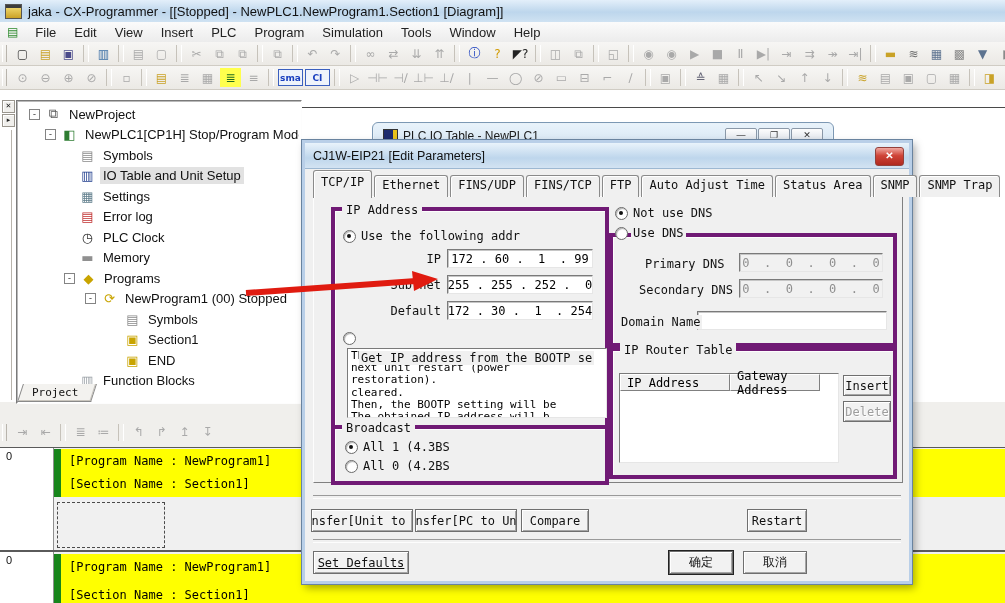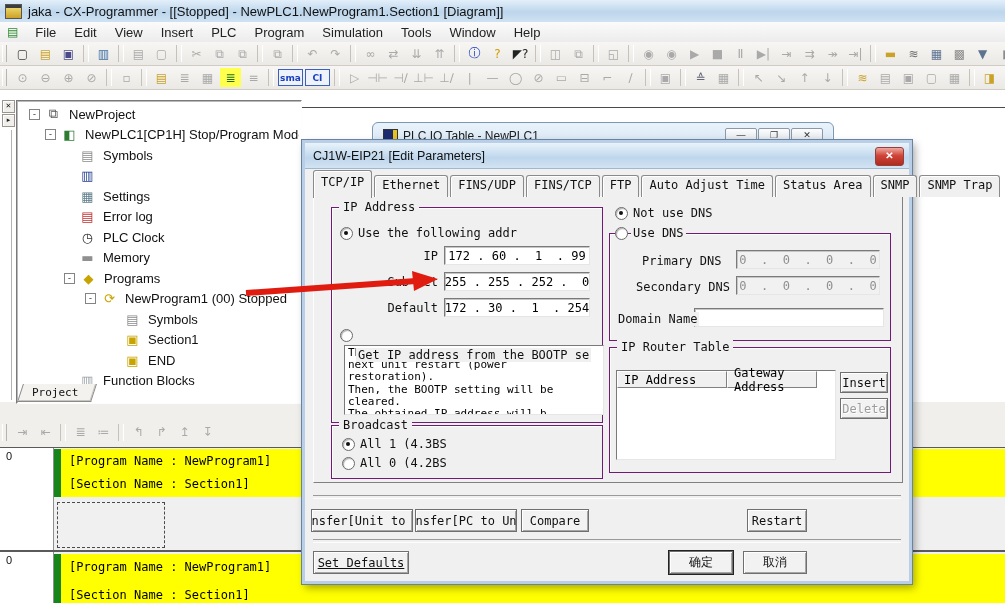--- a/index.html
+++ b/index.html
@@ -69,21 +69,21 @@
   #dlgclose{position:absolute;right:5px;top:4px;width:27px;height:17px;border:1px solid #93403a;border-radius:3px;
             background:linear-gradient(180deg,#f0a8a0,#cf4438 45%,#b02a20);color:#fff;font-size:10px;font-weight:bold;
             text-align:center;line-height:15px;}
   .mono,.rlabel,.legend,.btn,.field,.tab,.thcell{font-family:"DejaVu Sans Mono",monospace;}
   #tabs{position:absolute;left:8px;top:31px;height:23px;display:flex;align-items:flex-end;z-index:3;}
   .tab{height:19px;padding:2px 7px 0;font-size:12px;color:#111;background:#f0f0f0;border:1px solid #8a8a8a;border-bottom:none;
        border-radius:3px 3px 0 0;margin-right:2px;box-shadow:inset 1px 1px 0 #fff;white-space:nowrap;}
   .tab.active{height:23px;padding-top:4px;margin-bottom:-1px;z-index:4;}
   #tabpage{position:absolute;left:8px;top:53px;width:588px;height:285px;background:#f0f0f0;
            border:1px solid;border-color:#fdfdfd #808080 #808080 #fdfdfd;z-index:2;}
-  .group{position:absolute;border:1px solid #701a75;box-shadow:1px 1px 0 #fdfdfd inset;}
+  .group{position:absolute;border:4px solid #701a75;box-shadow:1px 1px 0 #fdfdfd inset;}
   .legend{position:absolute;top:-8px;left:7px;background:#f0f0f0;padding:0 4px;font-size:12px;color:#111;white-space:nowrap;}
   .radio{position:absolute;width:11px;height:11px;border-radius:50%;background:#fff;border:1px solid #6a6a6a;
          box-shadow:inset 1px 1px 1px #b0b0b0;z-index:5;}
   .radio.on::after{content:"";position:absolute;left:3px;top:3px;width:4px;height:4px;border-radius:50%;background:#111;}
   .rlabel{position:absolute;font-size:12px;color:#111;white-space:nowrap;z-index:5;background:#f0f0f0;padding:0 2px;}
   .field{position:absolute;background:#fff;border:1px solid;border-color:#7a7a7a #e6e6e6 #e6e6e6 #7a7a7a;
          box-shadow:inset 1px 1px 0 #c6c6c6;font-size:12px;color:#000;display:flex;align-items:center;justify-content:center;white-space:pre;}
   .field.dis{background:#f1f1f1;color:#8f8f8f;}
   .btn{position:absolute;background:#f2f2f2;border:1px solid #6f6f6f;
        box-shadow:inset 1px 1px 0 #ffffff,inset -1px -1px 0 #a6a6a6;font-size:12px;color:#111;
@@ -251,20 +251,21 @@
           <span class="tlabel">NewPLC1[CP1H] Stop/Program Mode</span>
         </div>
         <div class="trow" style="padding-left: 45px;">
           <span class="ebox-spacer"></span>
           <span class="ti" style="color: rgb(138, 138, 138);">▤</span>
           <span class="tlabel">Symbols</span>
         </div>
         <div class="trow" style="padding-left: 45px;">
           <span class="ebox-spacer"></span>
           <span class="ti" style="color: rgb(35, 64, 143);">▥</span>
+          <span class="tlabel sel">IO Table and Unit Setup</span>
         </div>
         <div class="trow" style="padding-left: 45px;">
           <span class="ebox-spacer"></span>
           <span class="ti" style="color: rgb(95, 125, 139);">▦</span>
           <span class="tlabel">Settings</span>
         </div>
         <div class="trow" style="padding-left: 45px;">
           <span class="ebox-spacer"></span>
           <span class="ti" style="color: rgb(192, 48, 48);">▤</span>
           <span class="tlabel">Error log</span>
@@ -395,22 +396,22 @@
 
       <span class="rlabel" style="left:8px;top:93px;width:96px;text-align:right;">Default</span>
       <div class="field" style="left:112px;top:90px;width:144px;height:17px;">172 . 30 .  1  . 254</div>
 
       <span class="radio" style="left:8px;top:121px;"></span>
       <span class="rlabel" style="left:24px;top:120px;margin-top:20px;">Get IP address from the BOOTP se</span>
       <div id="notebox">
           <div>The BOOTP setting is valid only for</div>
           <div>next unit restart (power</div>
           <div>restoration).</div>
+          <div>cleared.</div>
           <div>Then, the BOOTP setting will be</div>
-          <div>cleared.</div>
           <div>The obtained IP address will b</div>
         </div>
     </div>
 
     <div class="group" style="left:26px;top:282px;width:270px;height:52px;z-index:4;">
       <span class="legend">Broadcast</span>
       <span class="radio on" style="left:10px;top:12px;"></span>
       <span class="rlabel" style="left:26px;top:11px;">All 1 (4.3BS</span>
       <span class="radio" style="left:10px;top:31px;"></span>
       <span class="rlabel" style="left:26px;top:30px;">All 0 (4.2BS</span>

